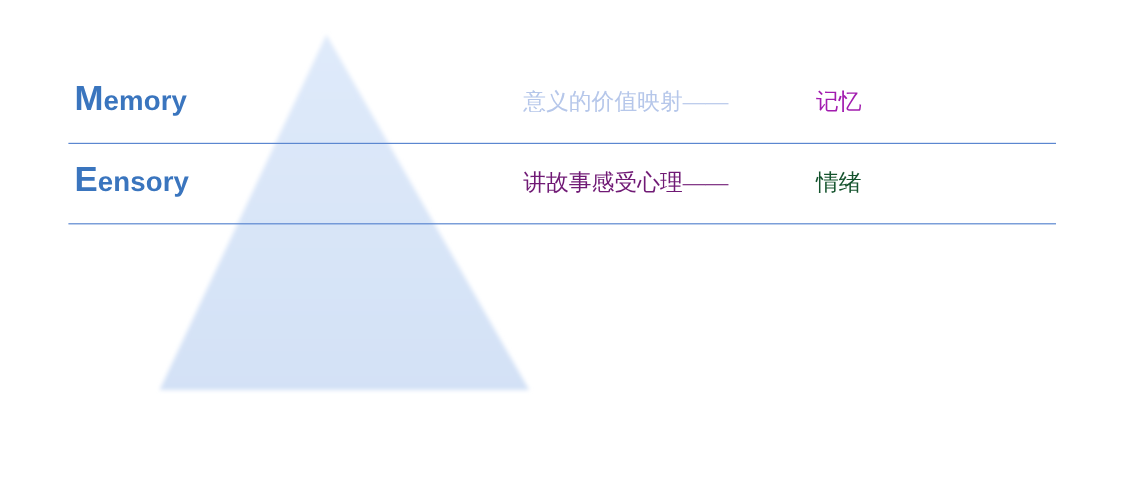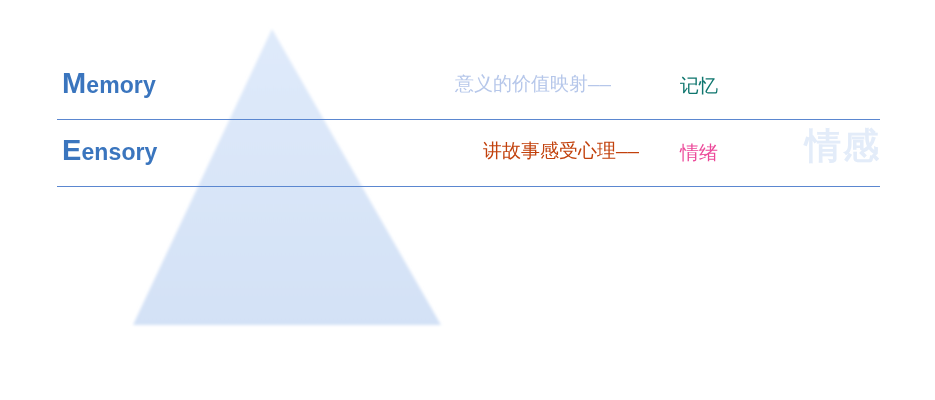--- a/index.html
+++ b/index.html
@@ -62,27 +62,27 @@
     font-size: 29px;
     vertical-align: baseline;
   }
   .label .rest {
     font-size: 23px;
     vertical-align: baseline;
   }
 
   .phrase {
     position: absolute;
-    left: 455px;
+    left: 436px;
     top: 23px;
     color: #b6c7ea;
     font-size: 19px;
     line-height: 1;
     white-space: nowrap;
-    font-family: Liberation Mono, monospace;
+    font-family: Liberation Serif, serif;
   }
   .keyword {
     position: absolute;
     left: 680px;
     top: 23px;
     color: #b6c7ea;
     font-size: 19px;
     line-height: 1;
     white-space: nowrap;
     font-family: "DejaVu Sans", "Liberation Sans", sans-serif;
@@ -117,30 +117,29 @@
       </filter>
     </defs>
     <polygon id="pyramid-poly" points="272,29 441,325 133,325" fill="url(#pyrGrad)" filter="url(#pyrBlur)"></polygon>
   </svg>
 
   <div class="row" style="top:53px">
     <div class="label" style="color: rgb(58, 117, 190);">
       <span class="cap">M</span><span class="rest">emory</span>
     </div>
     <div class="phrase" style="color: rgb(182, 199, 234);">意义的价值映射——</div>
-    <div class="keyword" style="color: #0f766e;">记忆</div>
+    <div class="keyword" style="color: #a21caf;">记忆</div>
 
     <div class="row-rule" style="background: rgb(91, 135, 208);"></div>
   </div>
 
   <div class="row" style="top:120px">
     <div class="label" style="color: rgb(58, 117, 190);">
       <span class="cap">E</span><span class="rest">ensory</span>
     </div>
-    <div class="phrase" style="color: #c2410c; margin-left: 28px;">讲故事感受心理——</div>
-    <div class="keyword" style="color: #ec4899;">情绪</div>
-    <div class="watermark" style="color: rgb(227, 236, 249);">情感</div>
+    <div class="phrase" style="color: #701a75;">讲故事感受心理——</div>
+    <div class="keyword" style="color: #14532d;">情绪</div>
     <div class="row-rule" style="background: rgb(91, 135, 208);"></div>
   </div>
 
 
 
 </div>
 
 </body></html>

